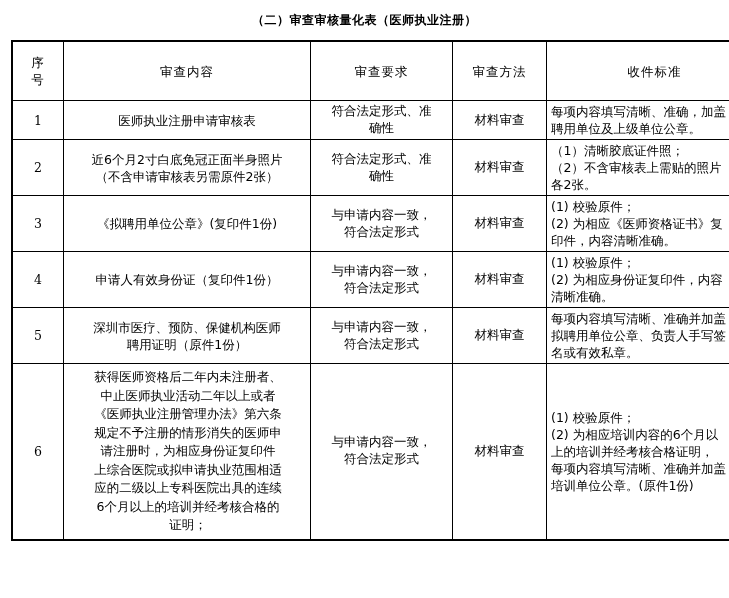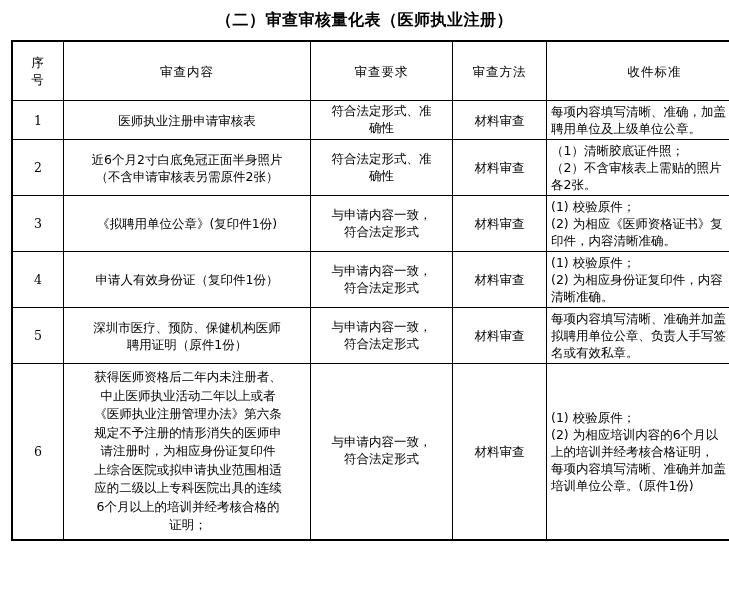--- a/index.html
+++ b/index.html
@@ -19,21 +19,21 @@
     width: 729px;
     height: 598px;
     background: #ffffff;
   }
   .doc-title {
     position: absolute;
     top: 9px;
     left: 0;
     width: 729px;
     text-align: center;
-    font-size: 16px;
+    font-size: 12px;
     font-weight: bold;
     letter-spacing: 0.5px;
     line-height: 22px;
     font-family: "DejaVu Serif", "Liberation Serif", serif;
   }
   .table-wrap {
     position: absolute;
     top: 40px;
     left: 11px;
     width: 707px;
@@ -87,20 +87,21 @@
     padding: 4px 6px 4px 8px;
   }
   td.cell-require {
     text-align: center;
     padding-left: 6px;
     padding-right: 6px;
     font-family: Liberation Serif, serif;
   }
   td.cell-method {
     text-align: center;
+    font-family: Liberation Serif, serif;
   }
   td.cell-standard {
     text-align: left;
     padding-left: 7px;
     padding-right: 5px;
   }
   .line { display: block; }
   .seq-char { display: block; }
 </style>
 </head>

